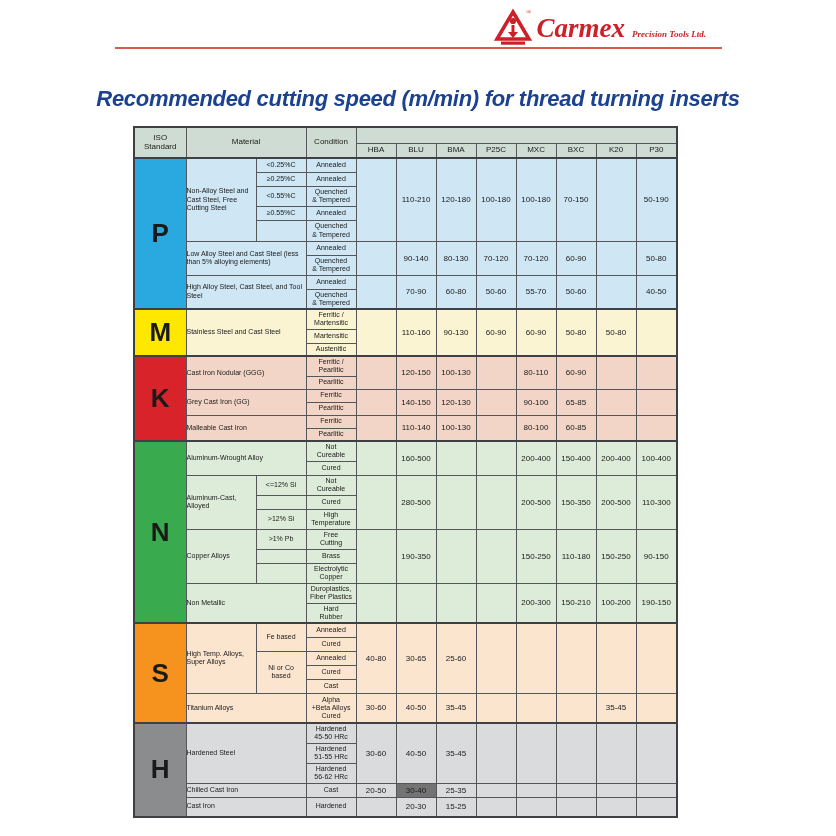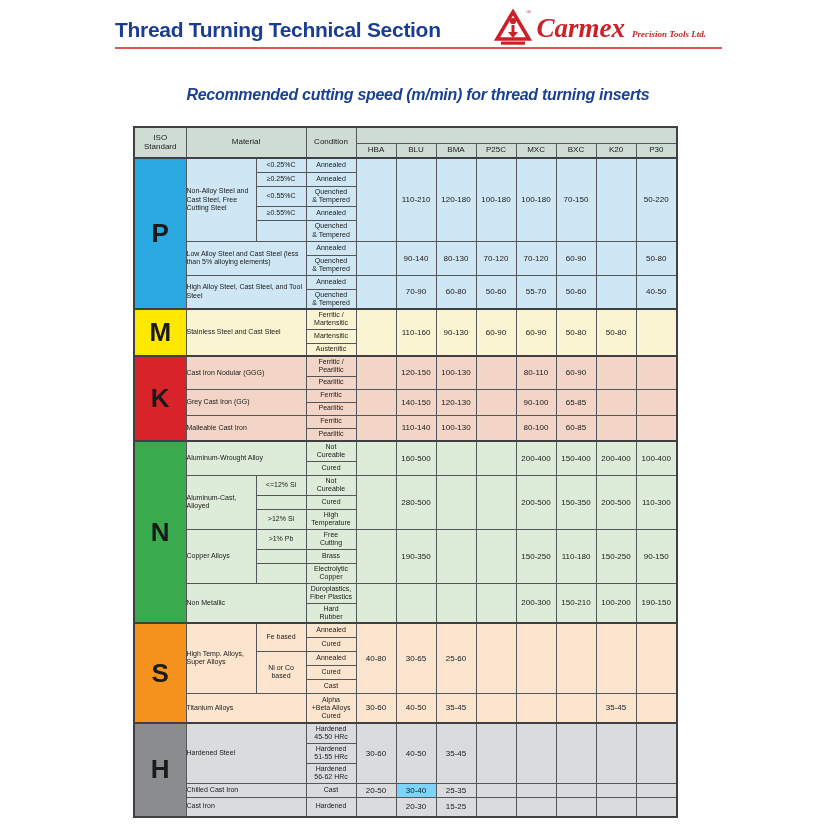--- a/index.html
+++ b/index.html
@@ -26,21 +26,21 @@
     font-family:"Liberation Serif", serif; font-style:italic; font-weight:bold;
     font-size:27px; color:#cc2128; line-height:1;
   }
   .logo-suffix {
     font-family:"Liberation Serif", serif; font-style:italic; font-weight:bold;
     font-size:9px; color:#cc2128; margin-top:12px; margin-left:2px;
   }
   
   .page-title {
     position:absolute; top:86px; left:0; width:100%; text-align:center;
-    font-size:16px; font-weight:bold; font-style:italic; color:#1b4191;
+    font-size:22px; font-weight:bold; font-style:italic; color:#1b4191;
     letter-spacing:-0.3px;
   }
   
   .table-wrap { position:absolute; left:133px; top:126px; }
   table.speed {
     border-collapse:collapse; table-layout:fixed; width:545px;
     border:2px solid #3f4043;
   }
   table.speed th, table.speed td {
     border:1px solid #55565a; padding:0; overflow:hidden;
@@ -64,21 +64,20 @@
   td.cond {
     font-size:7px; text-align:center; line-height:1.15; white-space:pre-line;
   }
   td.val { font-size:8px; text-align:center; }
 </style>
 </head>
 <body>
 
 <div class="page">
 
-  <div class="doc-header-title">Thread Turning Technical Section</div>
 
   <div class="logo">
     <svg class="logo-mark" viewBox="0 0 38 40" xmlns="http://www.w3.org/2000/svg">
       <path d="M19 4 L35 31 L3 31 Z" fill="none" stroke="#cc2128" stroke-width="3.6"></path>
       <circle cx="19" cy="13" r="3.1" fill="#cc2128"></circle>
       <rect x="17.5" y="17" width="3" height="8" fill="#cc2128"></rect>
       <polygon points="14,24 24,24 19,30" fill="#cc2128"></polygon>
       <rect x="7" y="33.5" width="24" height="3.2" fill="#cc2128"></rect>
       <text x="32" y="6" font-size="7" fill="#cc2128" font-family="Liberation Serif, serif">®</text>
     </svg>
@@ -131,21 +130,21 @@
             <td class="mat" rowspan="5" style="background: rgb(207, 230, 244);">Non-Alloy Steel and Cast Steel, Free Cutting Steel</td>
             <td class="sub" rowspan="1" style="background: rgb(207, 230, 244);">&lt;0.25%C</td>
             <td class="cond" style="background: rgb(207, 230, 244);">Annealed</td>
             <td class="val" rowspan="5" style="background: rgb(207, 230, 244);"></td>
             <td class="val" rowspan="5" style="background: rgb(207, 230, 244);">110-210</td>
             <td class="val" rowspan="5" style="background: rgb(207, 230, 244);">120-180</td>
             <td class="val" rowspan="5" style="background: rgb(207, 230, 244);">100-180</td>
             <td class="val" rowspan="5" style="background: rgb(207, 230, 244);">100-180</td>
             <td class="val" rowspan="5" style="background: rgb(207, 230, 244);">70-150</td>
             <td class="val" rowspan="5" style="background: rgb(207, 230, 244);"></td>
-            <td class="val" rowspan="5" style="background: rgb(207, 230, 244);">50-220</td>
+            <td class="val" rowspan="5" style="background: rgb(207, 230, 244);">50-190</td>
           </tr>
           <tr style="height: 14px;">
             <td class="sub" rowspan="1" style="background: rgb(207, 230, 244);">≥0.25%C</td>
             <td class="cond" style="background: rgb(207, 230, 244);">Annealed</td>
           </tr>
           <tr style="height: 20px;">
             <td class="sub" rowspan="1" style="background: rgb(207, 230, 244);">&lt;0.55%C</td>
             <td class="cond" style="background: rgb(207, 230, 244);">Quenched
 &amp; Tempered</td>
           </tr>
@@ -398,21 +397,21 @@
 51-55 HRc</td>
           </tr>
           <tr style="height: 20px;">
             <td class="cond" style="background: rgb(217, 219, 220);">Hardened
 56-62 HRc</td>
           </tr>
           <tr style="height: 14px;">
             <td class="mat" rowspan="1" colspan="2" style="background: rgb(217, 219, 220);">Chilled Cast Iron</td>
             <td class="cond" style="background: rgb(217, 219, 220);">Cast</td>
             <td class="val" rowspan="1" style="background: rgb(217, 219, 220);">20-50</td>
-            <td class="val" rowspan="1" style="background: #7dd3fc;">30-40</td>
+            <td class="val" rowspan="1" style="background: #737373;">30-40</td>
             <td class="val" rowspan="1" style="background: rgb(217, 219, 220);">25-35</td>
             <td class="val" rowspan="1" style="background: rgb(217, 219, 220);"></td>
             <td class="val" rowspan="1" style="background: rgb(217, 219, 220);"></td>
             <td class="val" rowspan="1" style="background: rgb(217, 219, 220);"></td>
             <td class="val" rowspan="1" style="background: rgb(217, 219, 220);"></td>
             <td class="val" rowspan="1" style="background: rgb(217, 219, 220);"></td>
           </tr>
           <tr style="height: 14px;">
             <td class="mat" rowspan="1" colspan="2" style="background: rgb(217, 219, 220);">Cast Iron</td>
             <td class="cond" style="background: rgb(217, 219, 220);">Hardened</td>

